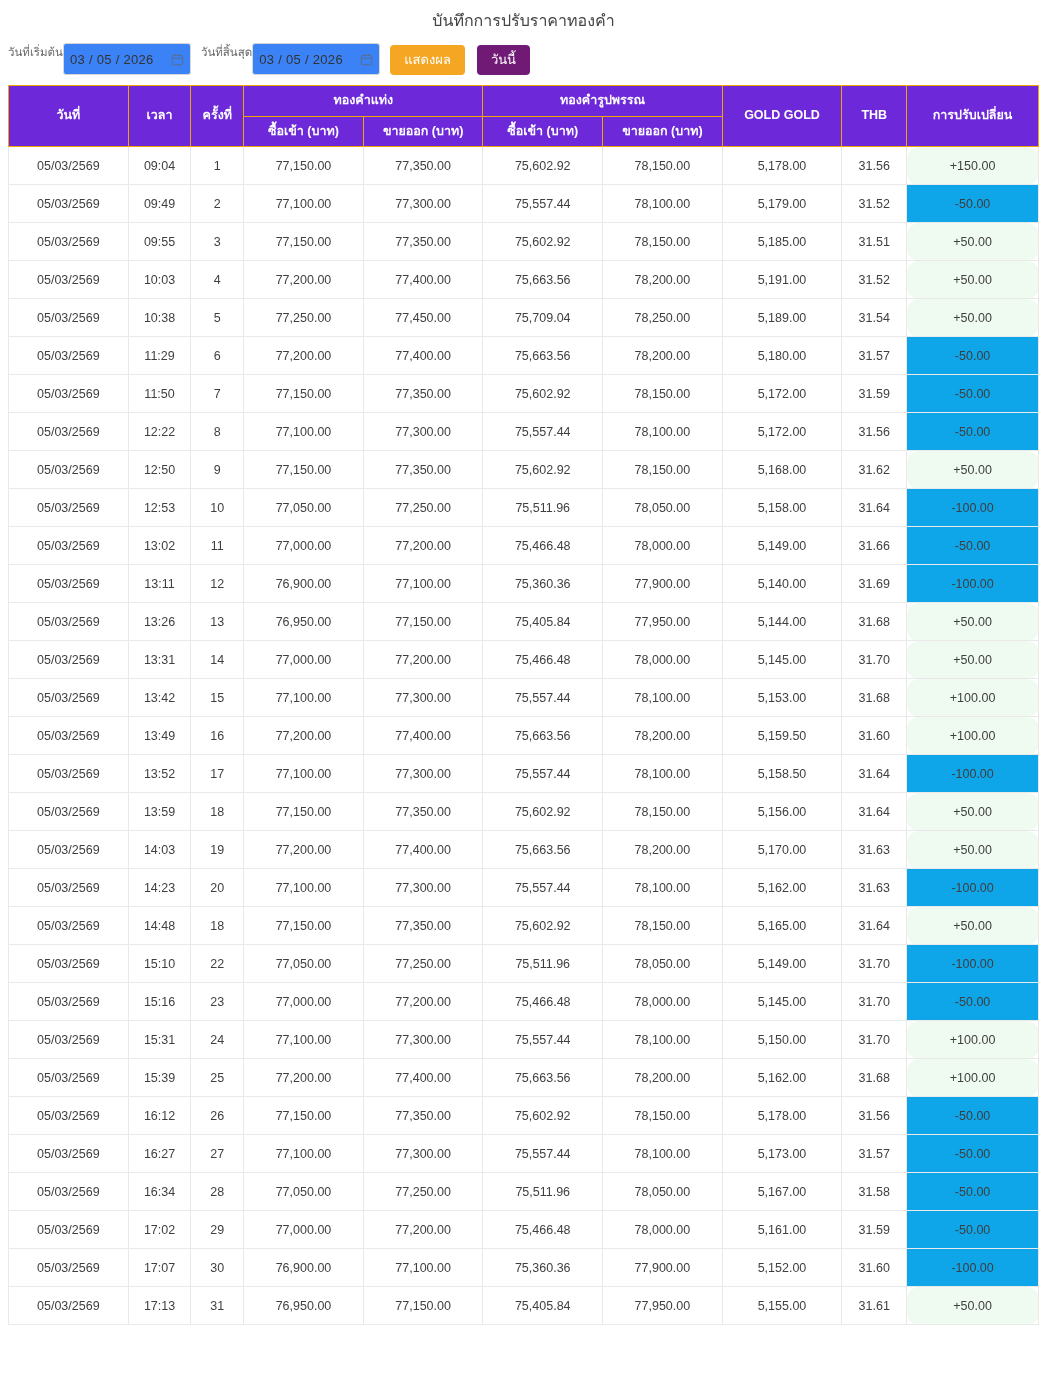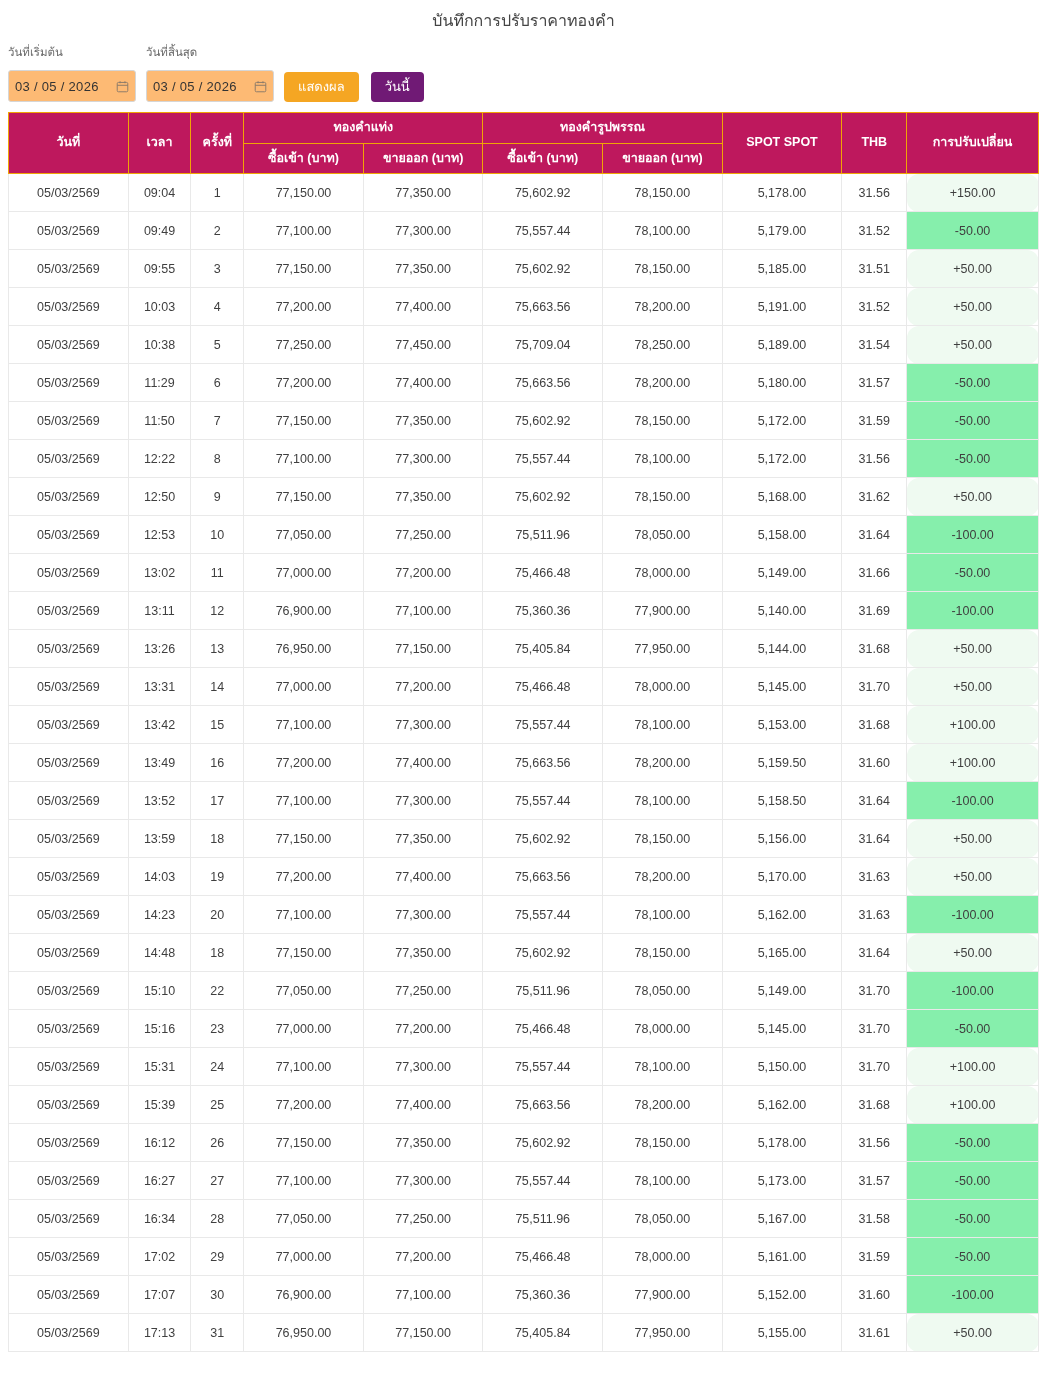--- a/index.html
+++ b/index.html
@@ -23,33 +23,33 @@
     font-weight: 400;
   }
   .filter-bar {
     display: flex;
     align-items: flex-end;
     gap: 10px;
     padding: 0 8px 10px 8px;
   }
   .field-group {
     display: flex;
-    flex-direction: column;
-    gap: 9px;
+    flex-direction: row;
+    gap: 0;
   }
   .field-label {
     font-size: 11.5px;
     color: #6a6a6a;
   }
   .date-input {
     width: 128px;
     height: 32px;
     border: 1px solid #d6d6d6;
     border-radius: 3px;
-    background: #fdba74;
+    background: #3b82f6;
     display: flex;
     align-items: center;
     padding: 0 6px;
     font-size: 13px;
     color: #333;
     justify-content: space-between;
   }
   .date-input .dval { letter-spacing: .3px; }
   .cal-icon {
     width: 13px; height: 13px;
@@ -78,40 +78,40 @@
     color: #fff;
     margin-left: 2px;
   }
   table.gold {
     border-collapse: collapse;
     width: 1031px;
     margin: 0 8px;
     font-size: 12.5px;
   }
   table.gold th {
-    background: #be185d;
+    background: #6d28d9;
     color: #ffffff;
     font-weight: 700;
     border: 1px solid #f0a505;
     padding: 7px 4px;
     text-align: center;
     font-size: 12.5px;
     line-height: 1.25;
   }
   table.gold td {
     border: 1px solid #e9e9e9;
     padding: 9px 8px;
     text-align: center;
     color: #3f3f3f;
     font-size: 12.5px;
     height: 38px;
   }
   td.num { text-align: center; }
   td.pos { color: #2e9e4f; background: #effaf1; border-radius: 12px; }
-  td.neg { color: #d14b4b; background: #86efac; }
+  td.neg { color: #d14b4b; background: #0ea5e9; }
   .col-date { width: 118px; }
   .col-time { width: 62px; }
   .col-seq { width: 52px; }
   .col-money { width: 118px; }
   .col-spot { width: 118px; }
   .col-thb { width: 64px; }
   .col-chg { width: 130px; }
 </style>
 </head>
 <body>
@@ -156,21 +156,21 @@
   </div>
 
   <table class="gold">
     <thead>
       <tr>
         <th class="col-date" rowspan="2">วันที่</th>
         <th class="col-time" rowspan="2">เวลา</th>
         <th class="col-seq" rowspan="2">ครั้งที่</th>
         <th colspan="2">ทองคำแท่ง</th>
         <th colspan="2">ทองคำรูปพรรณ</th>
-        <th class="col-spot" rowspan="2">SPOT SPOT</th>
+        <th class="col-spot" rowspan="2">GOLD GOLD</th>
         <th class="col-thb" rowspan="2">THB</th>
         <th class="col-chg" rowspan="2">การปรับเปลี่ยน</th>
       </tr>
       <tr>
         <th class="col-money">ซื้อเข้า (บาท)</th>
         <th class="col-money">ขายออก (บาท)</th>
         <th class="col-money">ซื้อเข้า (บาท)</th>
         <th class="col-money">ขายออก (บาท)</th>
       </tr>
     </thead>

